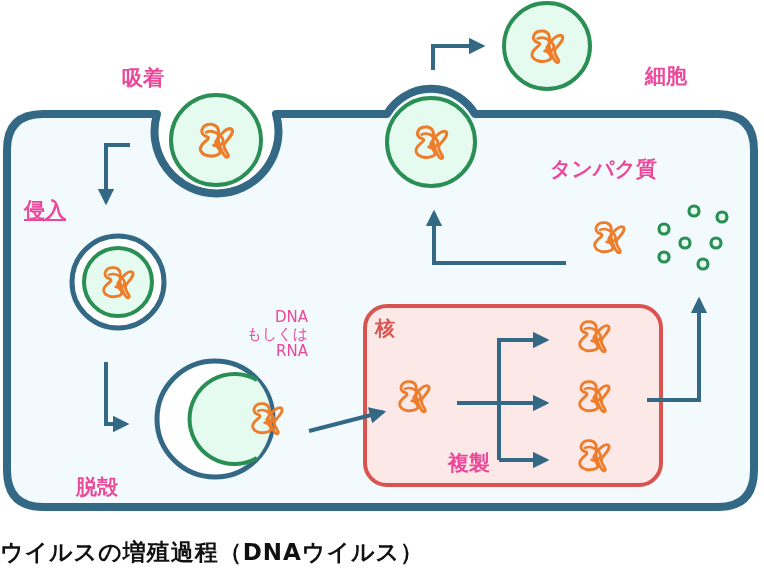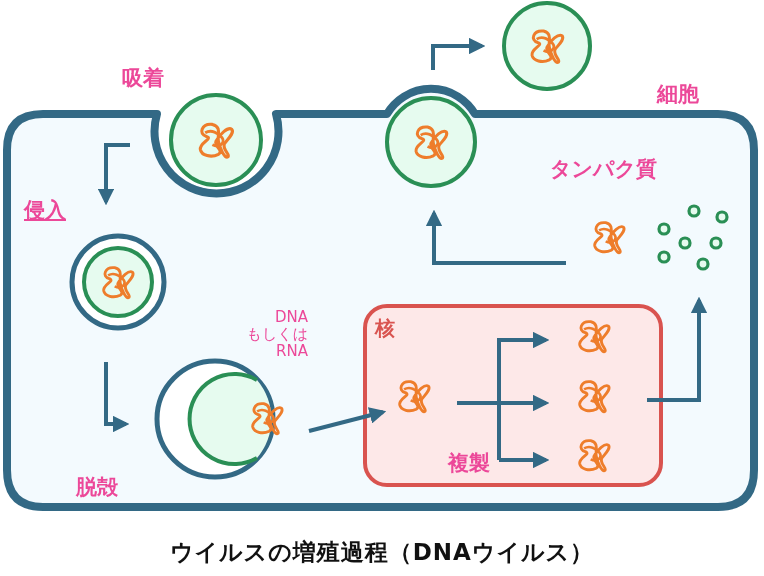--- a/index.html
+++ b/index.html
@@ -3,21 +3,21 @@
   <meta charset="utf-8">
   <style>
     html, body { margin: 0; padding: 0; background: #ffffff; }
     body { width: 764px; height: 576px; position: relative; overflow: hidden;
            font-family: "DejaVu Sans", "Liberation Sans", sans-serif; }
     #stage { position: absolute; left: 0; top: 0; width: 764px; height: 576px; }
     .lbl { position: absolute; color: #ec4899; font-weight: bold; white-space: nowrap; }
     .lbl-big { font-size: 21px; }
     .lbl-small { font-size: 15px; line-height: 17px; text-align: right; font-weight: normal; }
     .lbl-nuc { color: #d9534f; font-size: 20px; }
-    .title { position: absolute; left: 0; top: 537px; width: 764px; text-align: center;
+    .title { position: absolute; left: 0; top: 537px; width: 764px; text-align: left;
              font-size: 23px; font-weight: bold; color: #111111; letter-spacing: 1px; }
   </style>
 </head>
 <body>
 
 <svg id="stage" viewBox="0 0 764 576" xmlns="http://www.w3.org/2000/svg">
   <defs>
     <symbol id="genome" viewBox="-20 -20 40 40">
       <path d="M-3,-13 C-12,-14 -15,-5 -8,-3 C-2,-1 -14,2 -13,8 C-12,13 -4,15 2,12 C7,9 -2,5 0,1 C3,-5 10,-11 13,-9 C16,-6 9,0 7,3 C5,8 12,12 10,14 C7,16 3,6 2,1 C1,-4 5,-11 -3,-13 Z" fill="none" stroke="#ee7d2b" stroke-width="2.6" stroke-linejoin="round"></path>
       <path d="M-9,-6 C-4,-9 2,-6 5,-2 C8,2 3,7 -3,4" fill="none" stroke="#ee7d2b" stroke-width="2.4"></path>
@@ -103,15 +103,15 @@
 <div class="lbl lbl-big" style="left:24px; top:196px;text-decoration:underline;">侵入</div>
 <div class="lbl lbl-big" style="left:76px; top:473px;">脱殻</div>
 <div class="lbl lbl-small" style="left:236px; top:309px; width:72px;">
   <div>DNA</div>
   <div>もしくは</div>
   <div>RNA</div>
 </div>
 <div class="lbl lbl-nuc" style="left:375px; top:315px;">核</div>
 <div class="lbl lbl-big" style="left:448px; top:449px;">複製</div>
 <div class="lbl lbl-big" style="left:550px; top:155px;">タンパク質</div>
-<div class="lbl lbl-big" style="left:645px; top:80px;margin-left:12px;">細胞</div>
+<div class="lbl lbl-big" style="left:645px; top:62px;">細胞</div>
 
 <div class="title">ウイルスの増殖過程（DNAウイルス）</div>
 
 </body></html>

